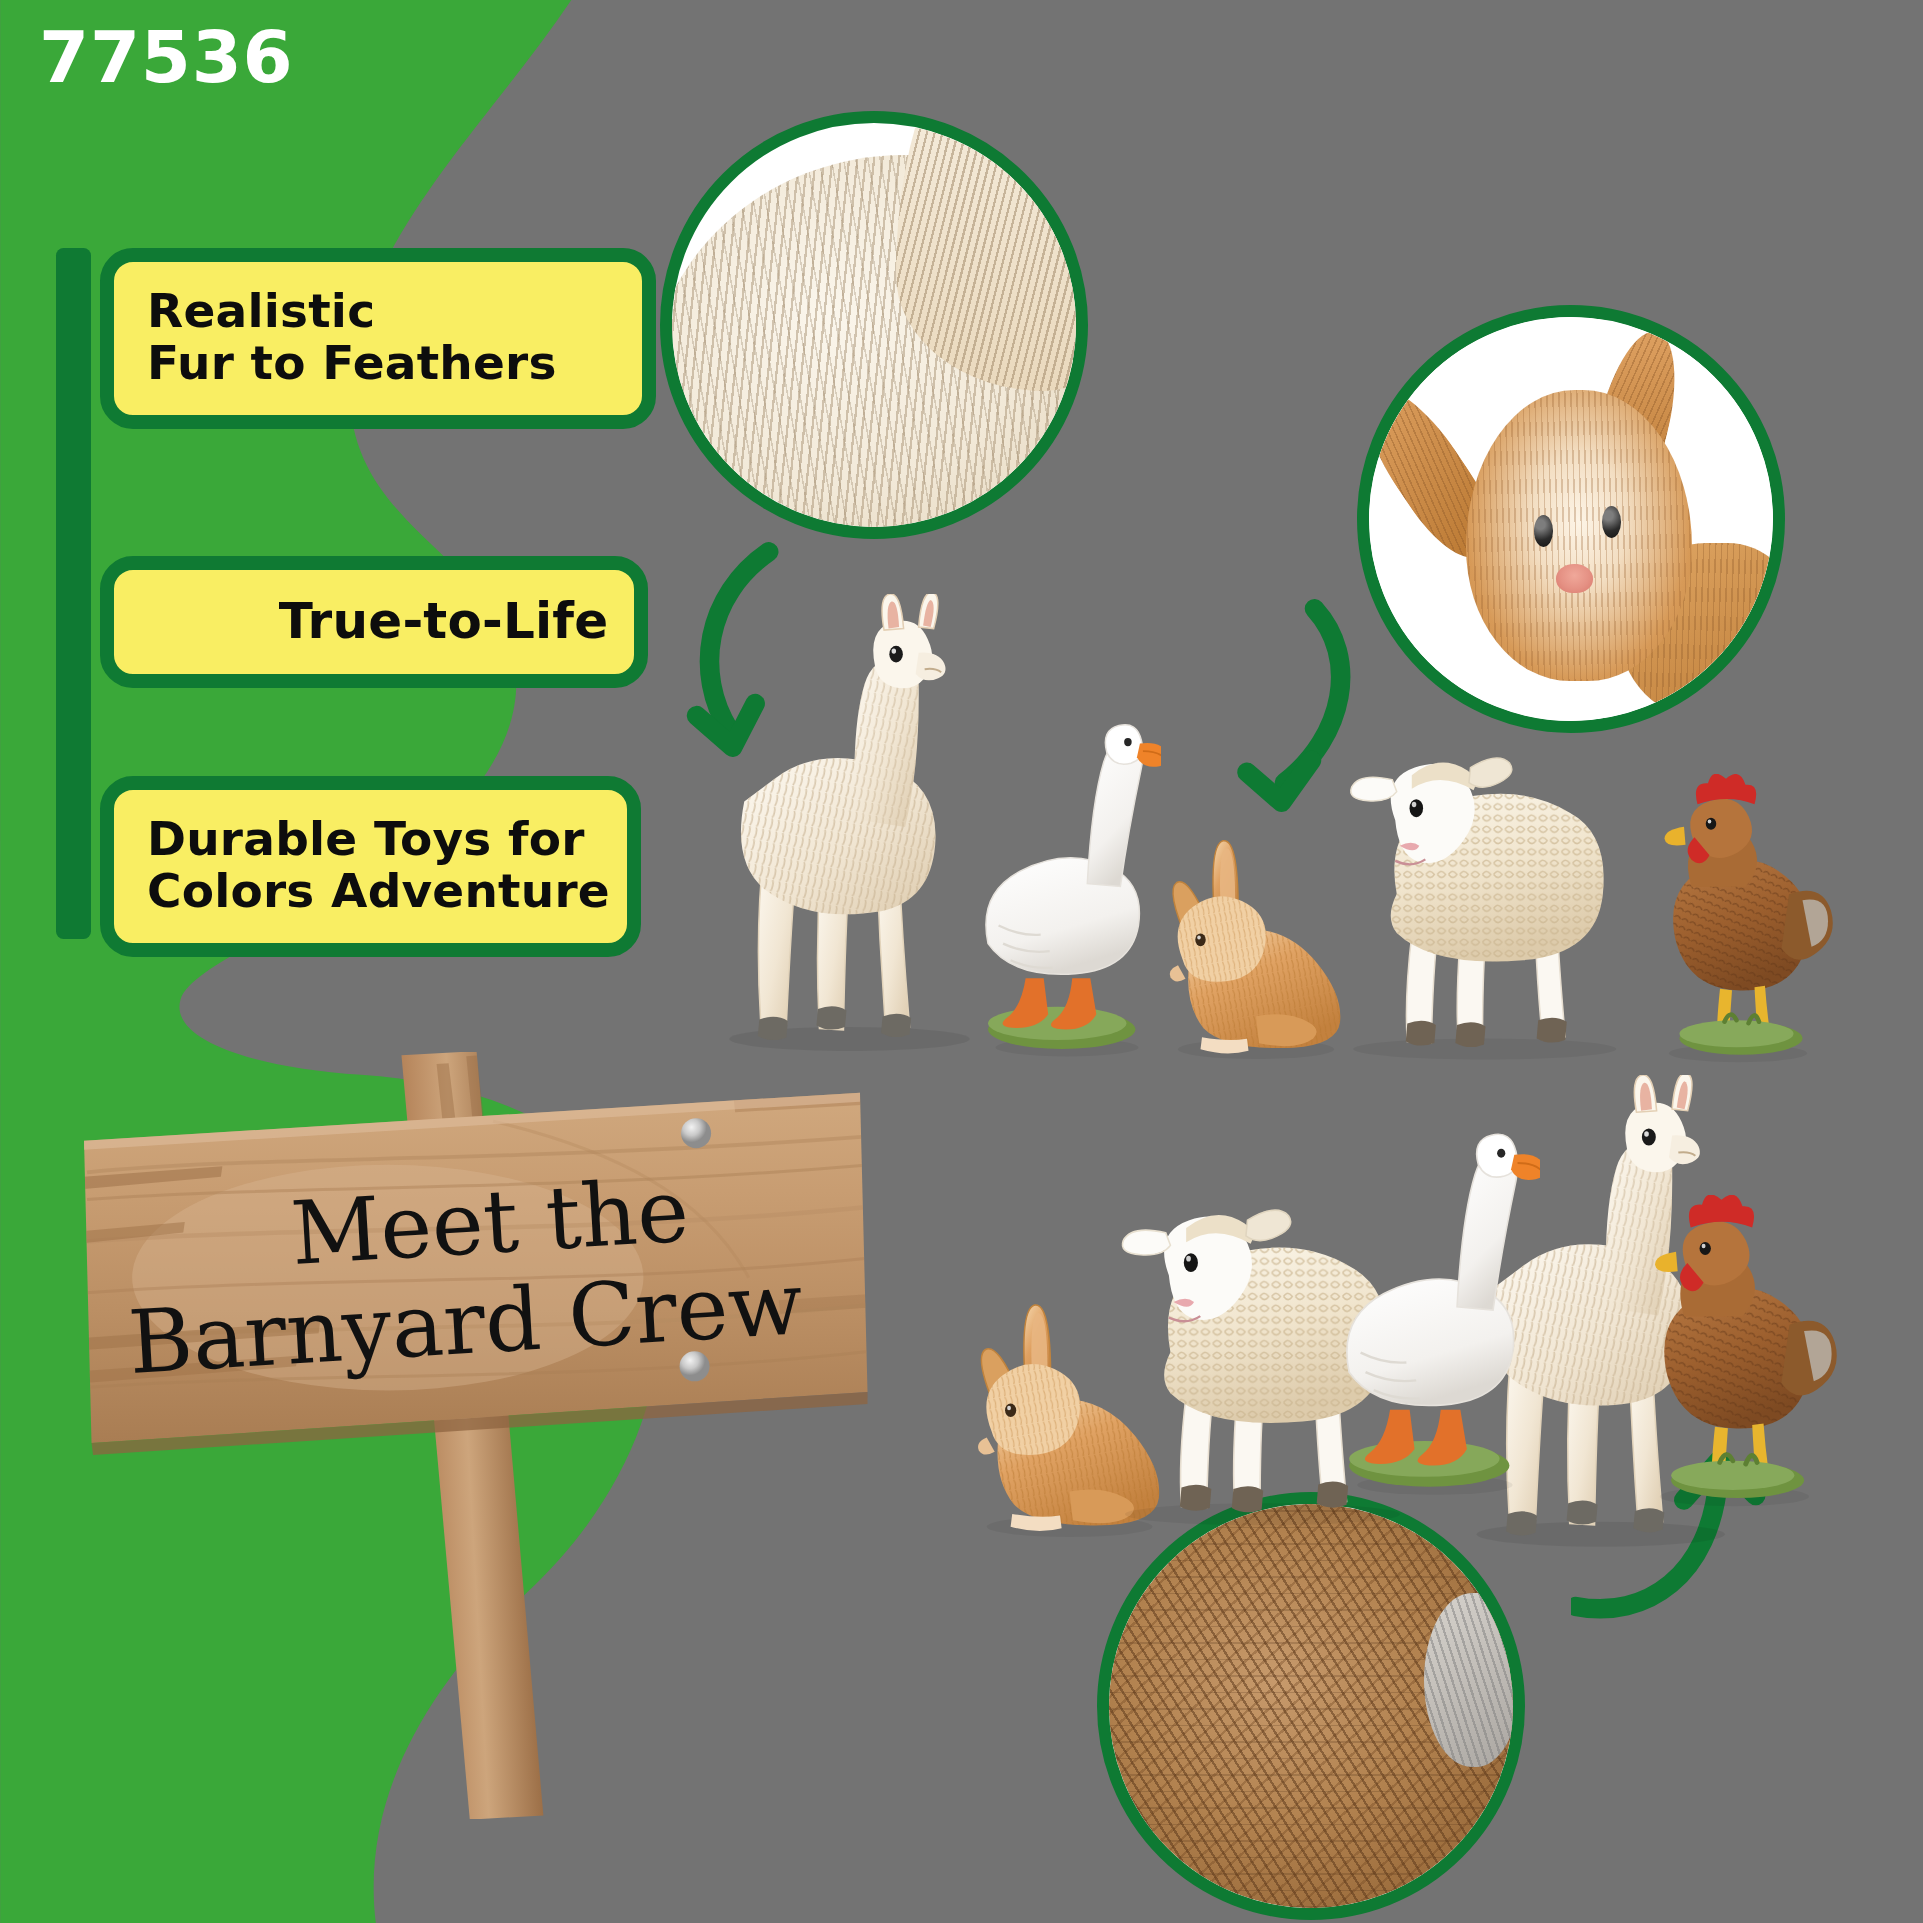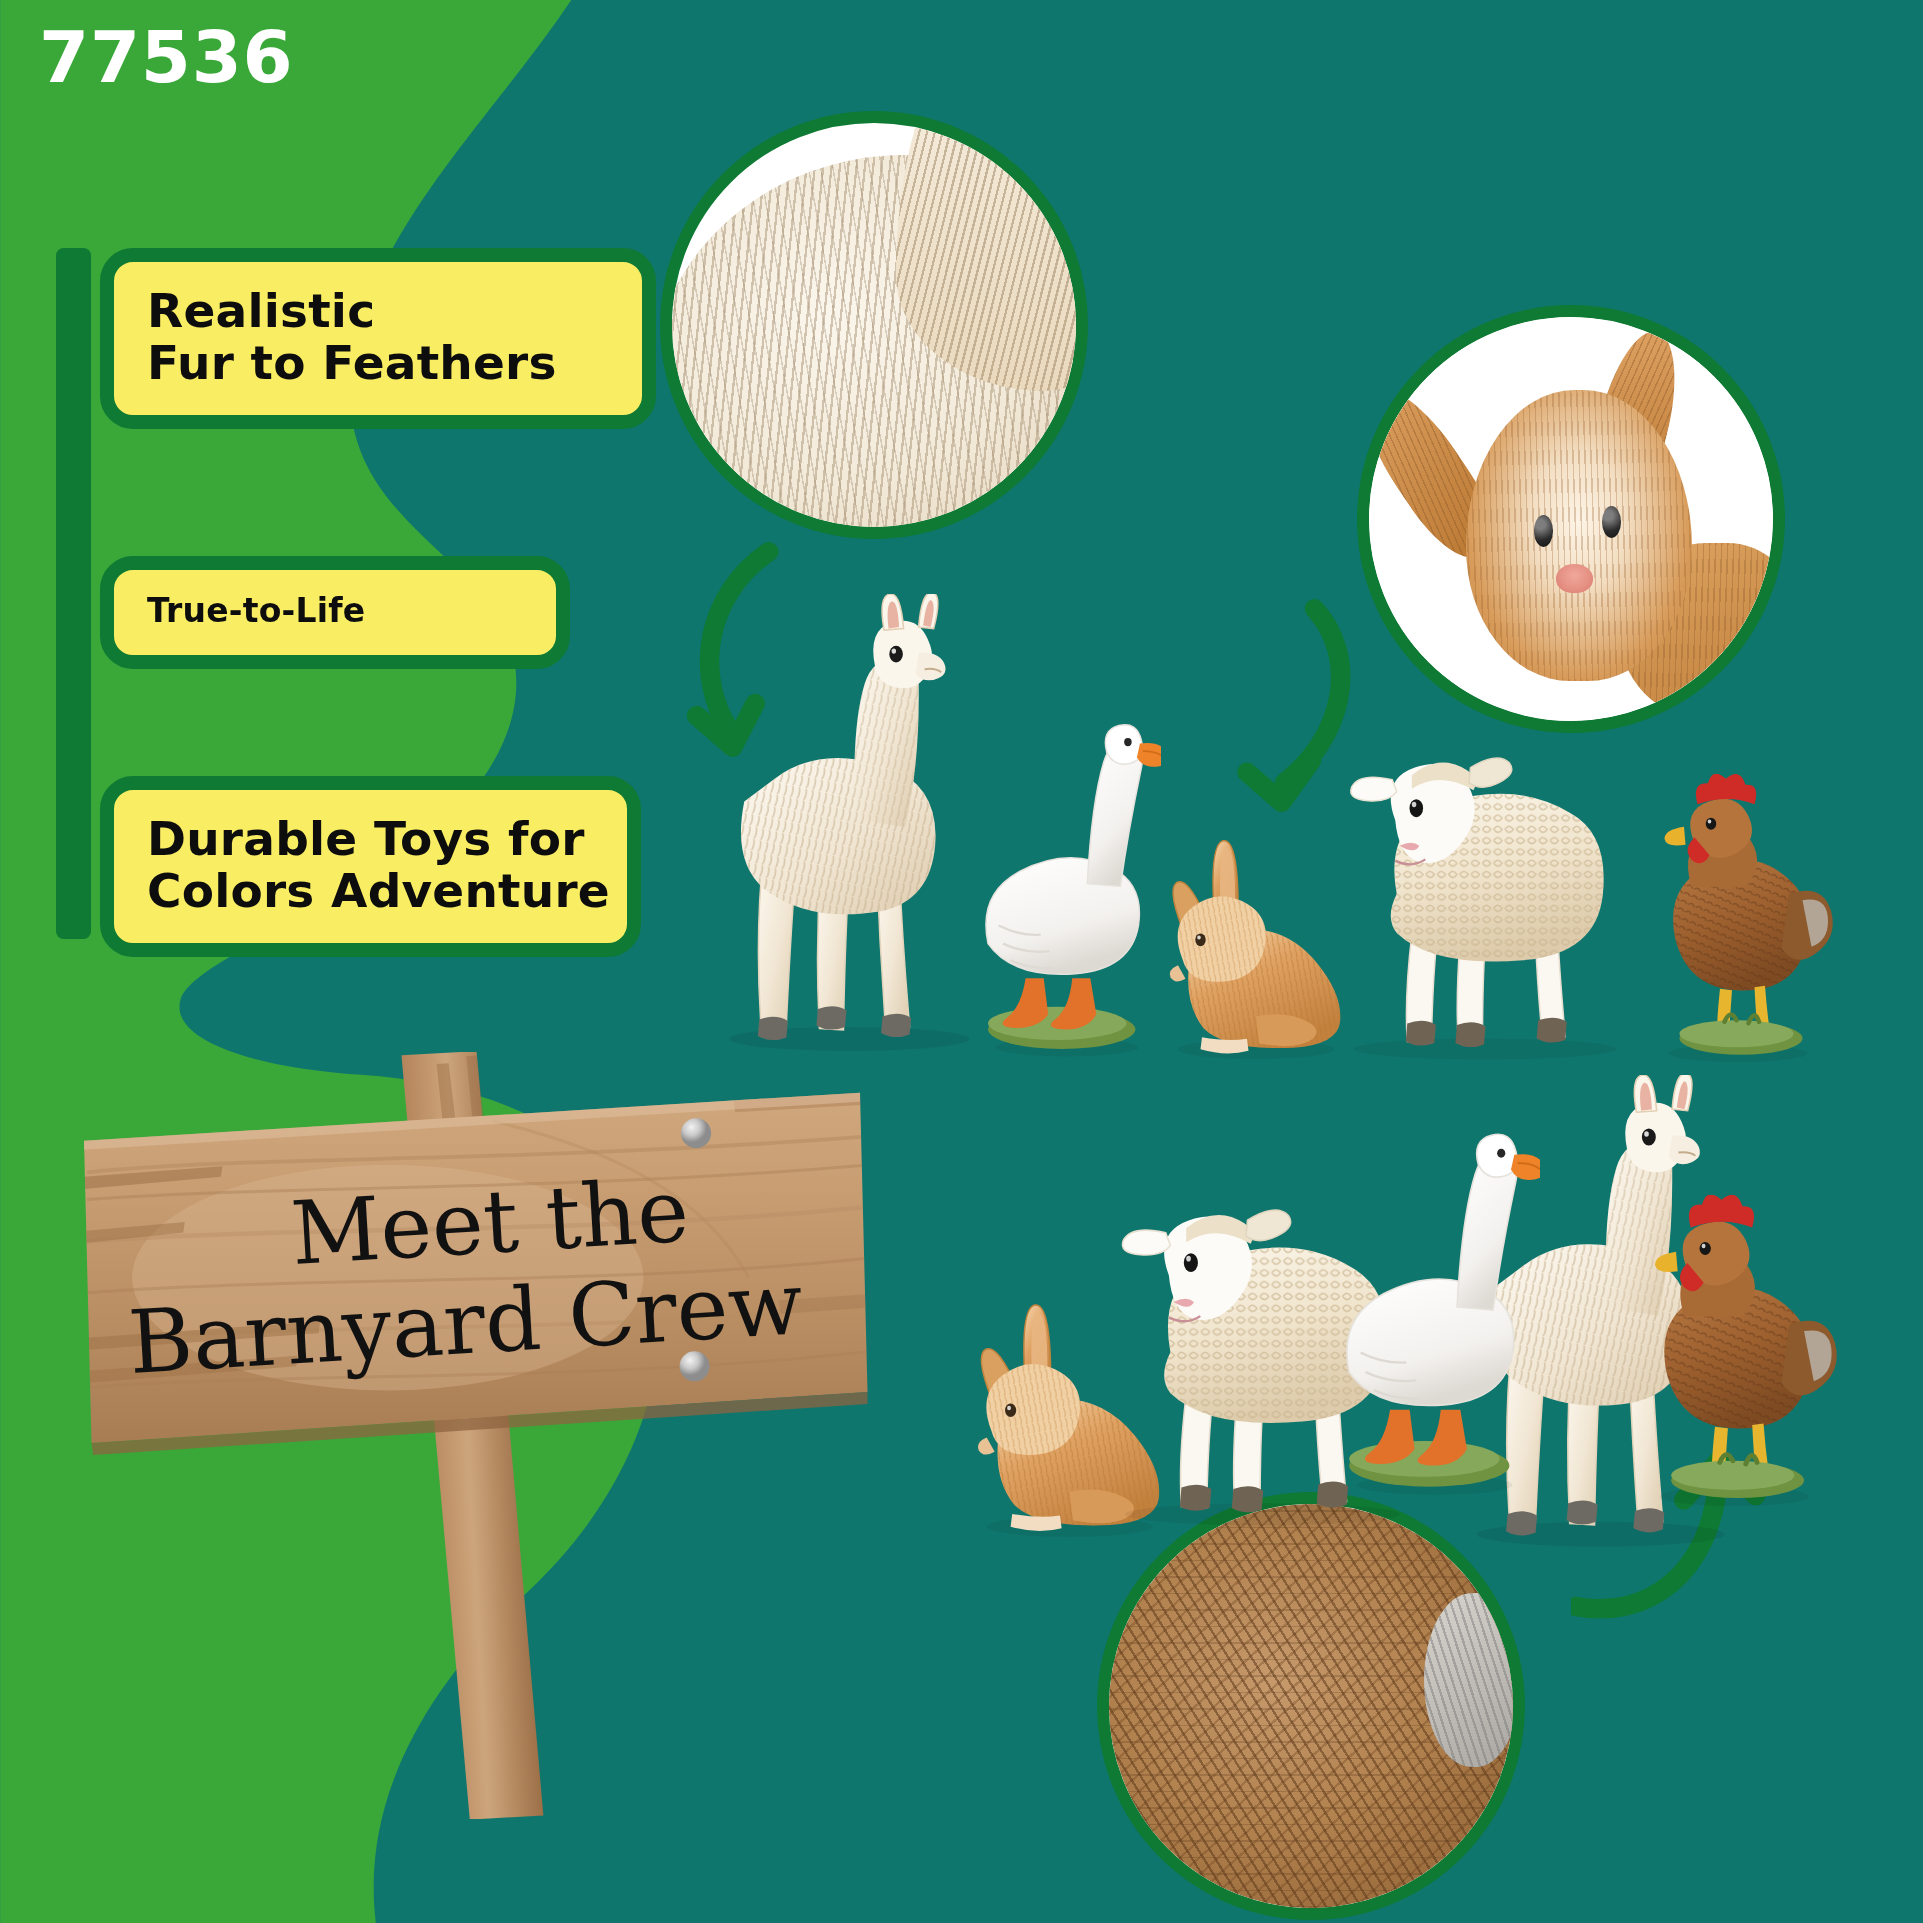--- a/index.html
+++ b/index.html
@@ -1,37 +1,37 @@
 <!DOCTYPE html>
 <html style="font-size:12px"><head>
 <meta charset="utf-8">
 <style>
   html,body{margin:0;padding:0;background:#fff;}
   body{width:1924px;height:1924px;position:relative;overflow:hidden;
        font-family:"DejaVu Sans","Liberation Sans",sans-serif;}
-  .stage{position:absolute;inset:0;width:1924px;height:1924px;background:#0f766e;}
+  .stage{position:absolute;inset:0;width:1924px;height:1924px;background:#737373;}
 
   
   .green-blob{position:absolute;left:0;top:0;width:827px;height:1924px;}
   .green-blob svg{display:block;}
 
   
   .sku{position:absolute;left:39px;top:21px;color:#ffffff;font-size:72px;
        font-weight:800;letter-spacing:0.8px;line-height:1;}
 
   
   .callout-spine{position:absolute;left:56px;top:248px;width:35px;height:691px;
                  background:#0f7a33;border-radius:7.5px;}
   .callout{position:absolute;left:56px;box-sizing:border-box;
            background:#f9ee63;border:14.3px solid #0f7a33;border-radius:33px;
            color:#0d0d0d;font-weight:800;line-height:1.12;letter-spacing:0.2px;
            padding:22.5px 25.6px 25.6px 33px;margin-left:44px;}
   .callout .ln{display:block;white-space:nowrap;}
   #co0{top:248px;width:556px;font-size:47px;}
-  #co1{top:556px;width:470px;font-size:33px;}
+  #co1{top:556px;width:548px;font-size:50px;text-align:right;}
   #co2{top:776px;width:541px;font-size:47px;}
 
   
   .circle{position:absolute;border-radius:50%;overflow:hidden;
           box-sizing:border-box;border:12.8px solid #0e7a33;background:#fff;}
   .circle .inner{position:absolute;inset:0;border-radius:50%;overflow:hidden;}
   #circ-llama{left:660px;top:111px;width:428px;height:428px;}
   #circ-rabbit{left:1357px;top:305px;width:428px;height:428px;}
   #circ-feather{left:1097px;top:1492px;width:428px;height:428px;}
 

